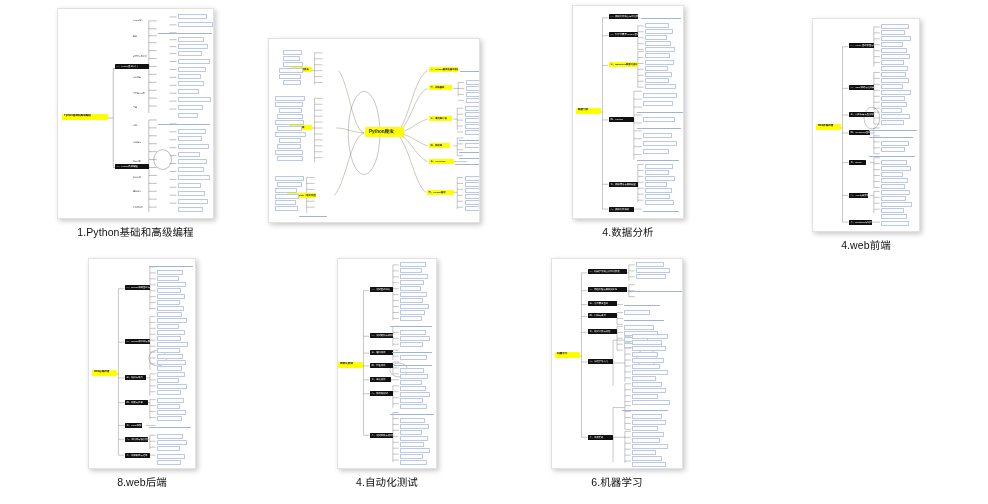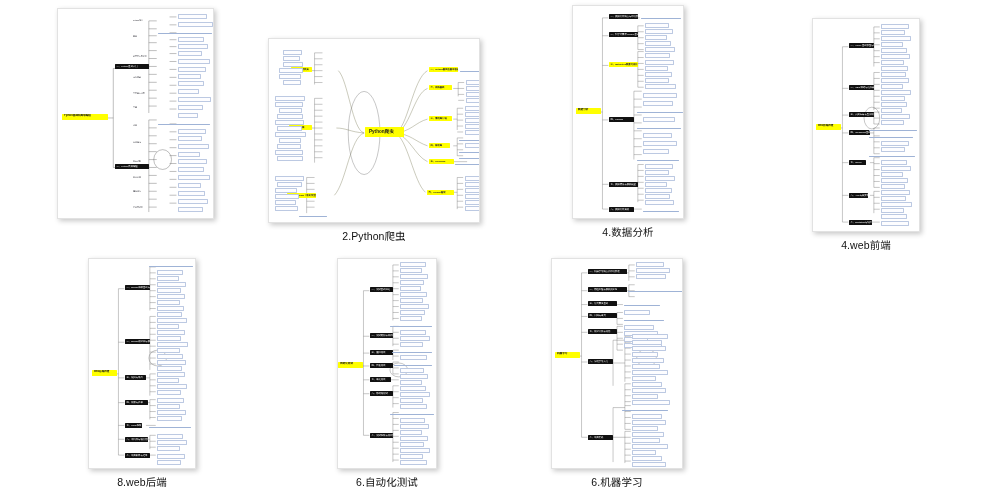--- a/index.html
+++ b/index.html
@@ -188,20 +188,21 @@
         <div class="mm-leaf" style="left:120px; top:143px; width:18px;">&nbsp;</div>
         <div class="mm-leaf" style="left:120px; top:150px; width:25px;">&nbsp;</div>
         <div class="mm-leaf" style="left:120px; top:158px; width:22px;">&nbsp;</div>
         <div class="mm-leaf" style="left:120px; top:166px; width:28px;">&nbsp;</div>
         <div class="mm-leaf" style="left:120px; top:174px; width:19px;">&nbsp;</div>
         <div class="mm-leaf" style="left:120px; top:182px; width:23px;">&nbsp;</div>
         <div class="mm-leaf" style="left:120px; top:190px; width:26px;">&nbsp;</div>
         <div class="mm-leaf" style="left:120px; top:198px; width:21px;">&nbsp;</div>
       </div>
     </div>
+    <div class="caption">1.Python基础和高级编程</div>
   </div>
 
   <div class="thumb-cell" style="left:268px; top:38px; width:212px;">
     <div class="card" style="height:185px;">
       <div class="card-canvas">
         <svg class="mm-svg" viewBox="0 0 212 185" preserveAspectRatio="none">
           <g stroke="#8a8a6a" stroke-width="0.45" fill="none">
             <path d="M127 95 C140 92, 145 40, 160 32"></path>
             <path d="M127 95 C142 93, 146 55, 160 50"></path>
             <path d="M127 95 C143 94, 148 84, 160 81"></path>
@@ -289,21 +290,20 @@
         <div class="mm-leaf" style="left:8px; top:117px; width:22px;">&nbsp;</div>
         <div class="mm-leaf" style="left:6px; top:137px; width:25px;">&nbsp;</div>
         <div class="mm-leaf" style="left:8px; top:143px; width:21px;">&nbsp;</div>
         <div class="mm-leaf" style="left:6px; top:149px; width:18px;">&nbsp;</div>
         <div class="mm-leaf" style="left:6px; top:155px; width:20px;">&nbsp;</div>
         <div class="mm-leaf" style="left:6px; top:161px; width:17px;">&nbsp;</div>
         <div class="mm-leaf" style="left:6px; top:167px; width:19px;">&nbsp;</div>
         <div class="mm-leaf underline" style="left:30px; top:174px; width:26px;">&nbsp;</div>
       </div>
     </div>
-    <div class="caption">2.Python爬虫</div>
   </div>
 
   <div class="thumb-cell" style="left:572px; top:5px; width:112px;">
     <div class="card" style="height:214px;">
       <div class="card-canvas">
         <svg class="mm-svg" viewBox="0 0 112 214" preserveAspectRatio="none">
           <g stroke="#5c5c5c" stroke-width="0.35" fill="none">
             <path d="M24 107 L30 107 M30 12 L30 205"></path>
             <path d="M30 12 L36 12 M30 30 L36 30 M30 60 L36 60
                      M30 115 L36 115 M30 180 L36 180 M30 205 L36 205"></path>
@@ -571,21 +571,21 @@
         <div class="mm-leaf" style="left:62px; top:159px; width:21px;">&nbsp;</div>
         <div class="mm-leaf" style="left:62px; top:165px; width:25px;">&nbsp;</div>
         <div class="mm-leaf" style="left:62px; top:171px; width:18px;">&nbsp;</div>
         <div class="mm-leaf" style="left:62px; top:177px; width:24px;">&nbsp;</div>
         <div class="mm-leaf" style="left:62px; top:183px; width:20px;">&nbsp;</div>
         <div class="mm-leaf" style="left:62px; top:189px; width:26px;">&nbsp;</div>
         <div class="mm-leaf" style="left:62px; top:195px; width:19px;">&nbsp;</div>
         <div class="mm-leaf" style="left:62px; top:201px; width:23px;">&nbsp;</div>
       </div>
     </div>
-    <div class="caption">6.自动化测试</div>
+    <div class="caption">4.自动化测试</div>
   </div>
 
   <div class="thumb-cell" style="left:551px; top:258px; width:132px;">
     <div class="card" style="height:211px;">
       <div class="card-canvas">
         <svg class="mm-svg" viewBox="0 0 132 211" preserveAspectRatio="none">
           <g stroke="#5c5c5c" stroke-width="0.35" fill="none">
             <path d="M24 98 L30 98 M30 14 L30 180"></path>
             <path d="M30 14 L36 14 M30 32 L36 32 M30 46 L36 46 M30 58 L36 58
                      M30 74 L36 74 M30 104 L36 104 M30 180 L36 180"></path>

